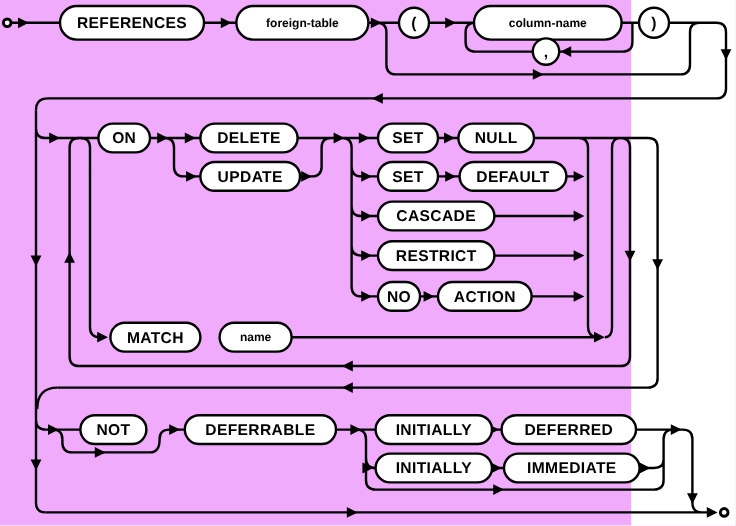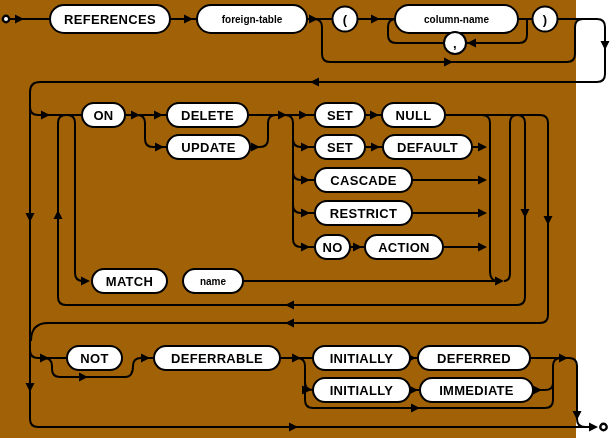--- a/index.html
+++ b/index.html
@@ -1,20 +1,20 @@
 <!DOCTYPE html>
 <html><head>
 <meta charset="utf-8">
 <style>
   html, body { margin: 0; padding: 0; background: #ffffff; }
   .stage {
     position: relative;
-    width: 576px;
+    width: 526px;
     height: 438px;
-    background: #a16207;
+    background: #f0abfc;
     font-family: "Liberation Sans", sans-serif;
     text-align: center;
   }
   svg { display: block; }
   .track {
     fill: none;
     stroke: #000000;
     stroke-width: 2;
   }
   .arrowheads { fill: #000000; stroke: none; }

